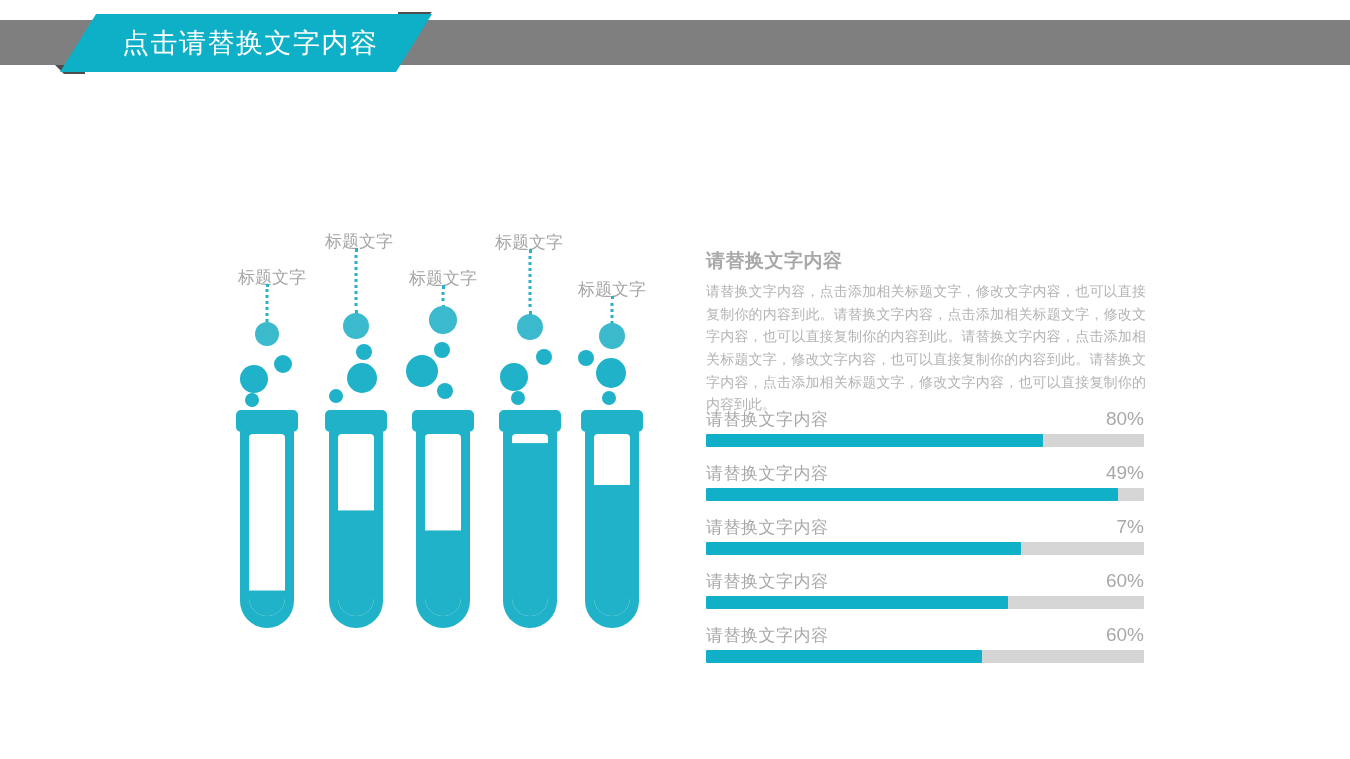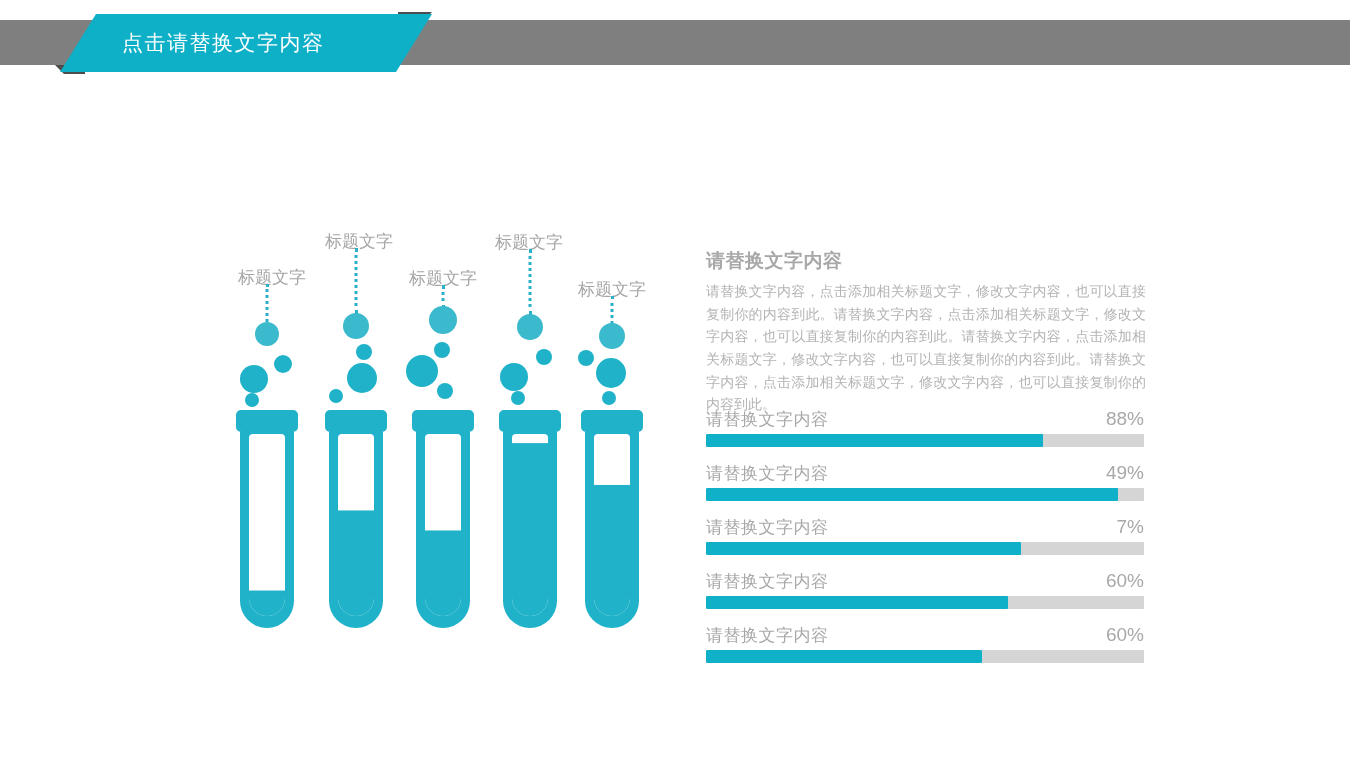--- a/index.html
+++ b/index.html
@@ -27,21 +27,21 @@
     background:#4d4d4d;
     clip-path:polygon(0 0,100% 0,72% 100%,0 100%);
   }
   .banner{
     position:absolute;left:60px;top:14px;width:372px;height:58px;
     background:#0eb0c8;
     clip-path:polygon(36px 0,100% 0,calc(100% - 36px) 100%,0 100%);
     display:flex;align-items:center;
   }
   .banner-title{
-    color:#ffffff;font-size:21px;letter-spacing:1.5px;
+    color:#ffffff;font-size:27px;letter-spacing:1.5px;
     margin-left:62px;white-space:nowrap;
     font-family:"Liberation Sans","DejaVu Sans",sans-serif;
   }
 
   
   #illustration{position:absolute;left:0;top:0;width:700px;height:759px;}
 
   .tube-label{
     position:absolute;
     color:#a6a6a6;font-size:17px;white-space:nowrap;
@@ -186,21 +186,21 @@
 
 <div id="right-panel">
   <h2 class="panel-title">请替换文字内容</h2>
   <p class="panel-body">请替换文字内容，点击添加相关标题文字，修改文字内容，也可以直接复制你的内容到此。请替换文字内容，点击添加相关标题文字，修改文字内容，也可以直接复制你的内容到此。请替换文字内容，点击添加相关标题文字，修改文字内容，也可以直接复制你的内容到此。请替换文字内容，点击添加相关标题文字，修改文字内容，也可以直接复制你的内容到此。</p>
 </div>
 
 <div id="bars">
     <div class="bar-row">
       <div class="bar-head">
         <span class="bar-label">请替换文字内容</span>
-        <span class="bar-value">88%</span>
+        <span class="bar-value">80%</span>
       </div>
       <div class="bar-track" style="background: rgb(213, 213, 213);">
         <div class="bar-fill" style="background: rgb(15, 176, 200); width: 77%;"></div>
       </div>
     </div>
     <div class="bar-row">
       <div class="bar-head">
         <span class="bar-label">请替换文字内容</span>
         <span class="bar-value">49%</span>
       </div>

